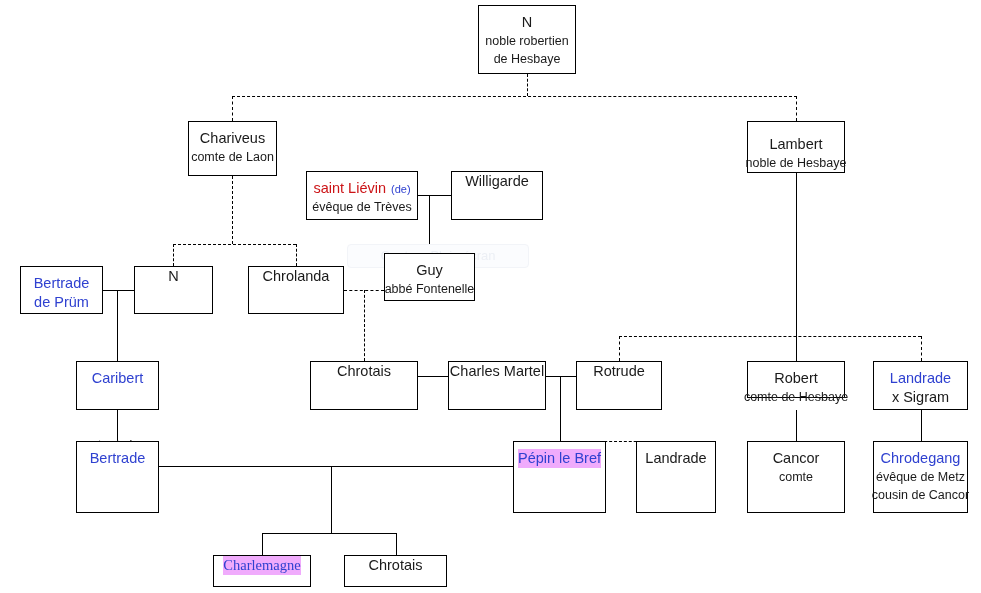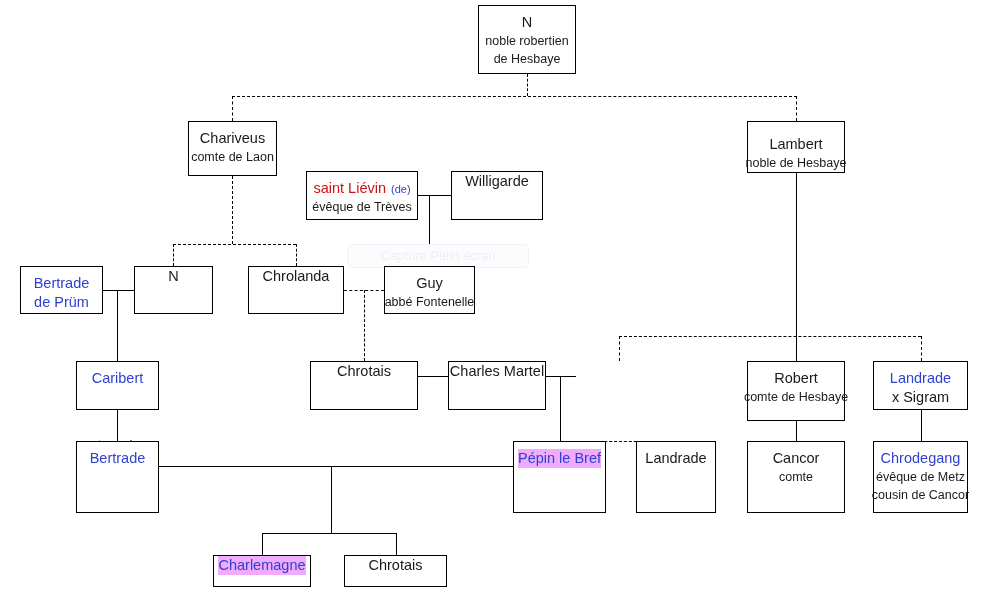--- a/index.html
+++ b/index.html
@@ -181,40 +181,43 @@
   </div>
 
   <div class="node center" style="left:134px; top:266px; width:79px; height:48px;">
     <span class="name">N</span>
   </div>
 
   <div class="node center" style="left:248px; top:266px; width:96px; height:48px;">
     <span class="name">Chrolanda</span>
   </div>
 
-  <div class="node" style="left:384px; top:266px; width:91px; height:48px;">
+  <div class="node" style="left:384px; top:253px; width:91px; height:48px;">
     <span class="name">Guy</span>
     <span class="sub">abbé Fontenelle</span>
   </div>
 
   <div class="node" style="left:76px; top:361px; width:83px; height:49px;gap:48px;">
     <span class="name link">Caribert</span>
     <span class="sub">conte de Laon</span>
   </div>
 
   <div class="node center" style="left:310px; top:361px; width:108px; height:49px;">
     <span class="name">Chrotais</span>
   </div>
 
   <div class="node center" style="left:448px; top:361px; width:98px; height:49px;">
     <span class="name">Charles Martel</span>
   </div>
 
-
-  <div class="node" style="left:747px; top:361px; width:98px; height:60px;">
+  <div class="node center" style="left:576px; top:361px; width:86px; height:49px;">
+    <span class="name">Rotrude</span>
+  </div>
+
+  <div class="node" style="left:747px; top:361px; width:98px; height:37px;">
     <span class="name">Robert</span>
     <span class="sub">comte de Hesbaye</span>
   </div>
 
   <div class="node" style="left:873px; top:361px; width:95px; height:49px;">
     <span class="name link">Landrade</span>
     <span class="name">x Sigram</span>
   </div>
 
   <div class="node" style="left:76px; top:441px; width:83px; height:72px;">
@@ -233,21 +236,21 @@
     <span class="name">Cancor</span>
     <span class="sub">comte</span>
   </div>
 
   <div class="node" style="left:873px; top:441px; width:95px; height:72px;">
     <span class="name link">Chrodegang</span>
     <span class="sub">évêque de Metz</span>
     <span class="sub">cousin de Cancor</span>
   </div>
 
-  <div class="node center" style="left:213px; top:555px; width:98px; height:32px;">
+  <div class="node center" style="left:213px; top:555px; width:98px; height:32px;font-family:Liberation Serif, serif;">
     <span class="name link hl">Charlemagne</span>
   </div>
 
   <div class="node center" style="left:344px; top:555px; width:103px; height:32px;">
     <span class="name">Chrotais</span>
   </div>
 
 </div>
 
 </body></html>

